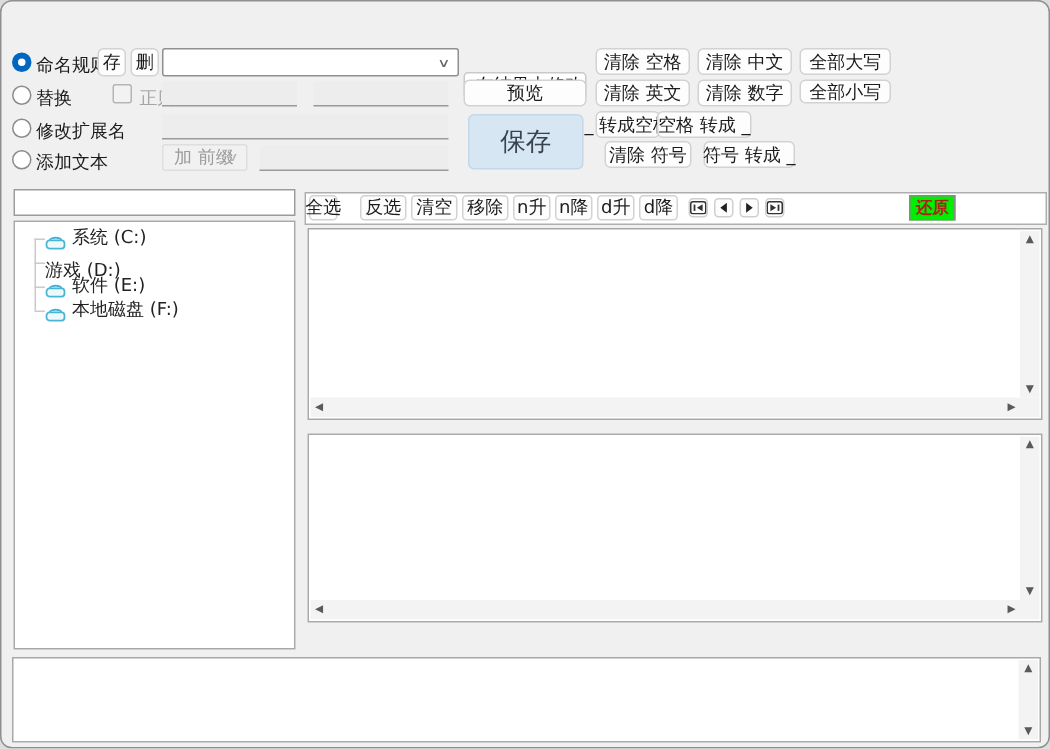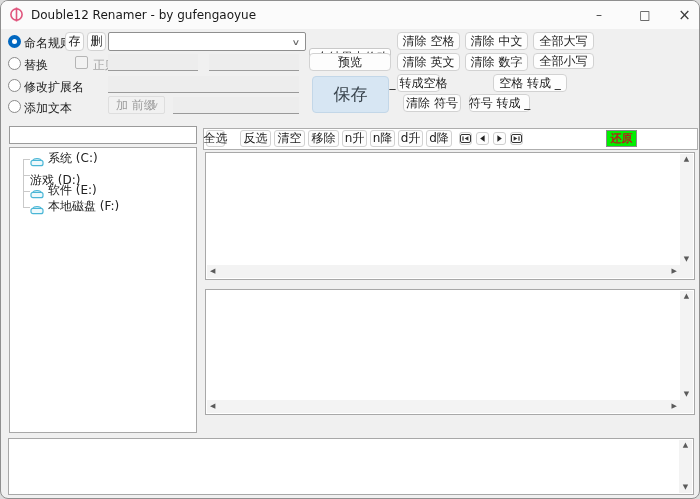--- a/index.html
+++ b/index.html
@@ -61,38 +61,20 @@
   .tline { position:absolute; background:#c9c9c9; }
   .titem { position:absolute; left:26px; height:15px; display:flex; align-items:flex-end; gap:4px; }
   .tlabel { font-size:12px; color:#222; white-space:nowrap; }
   .savebtn { background:#d7e6f3; border:1px solid #c3d7e8; color:#38434c; font-size:17px; }
 </style>
 </head>
 <body>
 
 <div id="app">
 
-  <div class="titlebar">
-    <span class="applogo">
-      <svg width="15" height="15" viewBox="0 0 15 15">
-        <circle cx="7.5" cy="7.5" r="5.6" fill="none" stroke="#e0557d" stroke-width="1.6"></circle>
-        <line x1="7.5" y1="0.6" x2="7.5" y2="14.4" stroke="#e0557d" stroke-width="1.6"></line>
-      </svg>
-    </span>
-    <span class="wtitle">Double12 Renamer - by gufengaoyue</span>
-    <div class="capbtn" style="left:575px;width:46px;">
-      <span>–</span>
-    </div>
-    <div class="capbtn" style="left:621px;width:46px;">
-      <span>□</span>
-    </div>
-    <div class="capbtn" style="left:667px;width:33px;font-size:15px;">
-      <span>×</span>
-    </div>
-  </div>
 
   <div class="radio sel" style="left:7px;top:34px;"></div>
   <span class="rlabel" style="left:23px;top:34px;">命名规则</span>
   <div class="btn" style="left:64px;top:31px;width:19px;height:19px;">存</div>
   <div class="btn" style="left:86px;top:31px;width:19px;height:19px;">删</div>
   <div class="combo" style="left:107px;top:31px;width:198px;height:19px;">
     <span class="ctext"></span>
     <span class="chev">∨</span>
   </div>
 
@@ -123,21 +105,21 @@
   <div class="btn" style="left:464px;top:31px;width:63px;height:18px;">清除 中文</div>
   <div class="btn" style="left:532px;top:31px;width:61px;height:18px;">全部大写</div>
 
   <div class="btn" style="left:308px;top:52px;width:82px;height:18px;">预览</div>
   <div class="btn" style="left:396px;top:52px;width:63px;height:18px;">清除 英文</div>
   <div class="btn" style="left:464px;top:52px;width:63px;height:18px;">清除 数字</div>
   <div class="btn" style="left:532px;top:52px;width:61px;height:16px;">全部小写</div>
 
   <div class="btn savebtn" style="left:311px;top:75px;width:77px;height:37px;">保存</div>
   <div class="btn" style="left:396px;top:73px;width:43px;height:18px;">_ 转成空格</div>
-  <div class="btn" style="left:492px;top:73px;width:74px;height:18px;">空格 转成 _</div>
+  <div class="btn" style="left:437px;top:73px;width:63px;height:18px;">空格 转成 _</div>
   <div class="btn" style="left:402px;top:93px;width:58px;height:18px;">清除 符号</div>
   <div class="btn" style="left:468px;top:93px;width:61px;height:18px;">符号 转成 _</div>
 
   <div class="toolstrip"></div>
   <div class="btn tbtn" style="left:205px;top:129px;width:19px;height:17px;">全选</div>
   <div class="btn tbtn" style="left:239px;top:129px;width:31px;height:17px;">反选</div>
   <div class="btn tbtn" style="left:273px;top:129px;width:31px;height:17px;">清空</div>
   <div class="btn tbtn" style="left:307px;top:129px;width:31px;height:17px;">移除</div>
   <div class="btn tbtn" style="left:341px;top:129px;width:25px;height:17px;">n升</div>
   <div class="btn tbtn" style="left:369px;top:129px;width:25px;height:17px;">n降</div>

